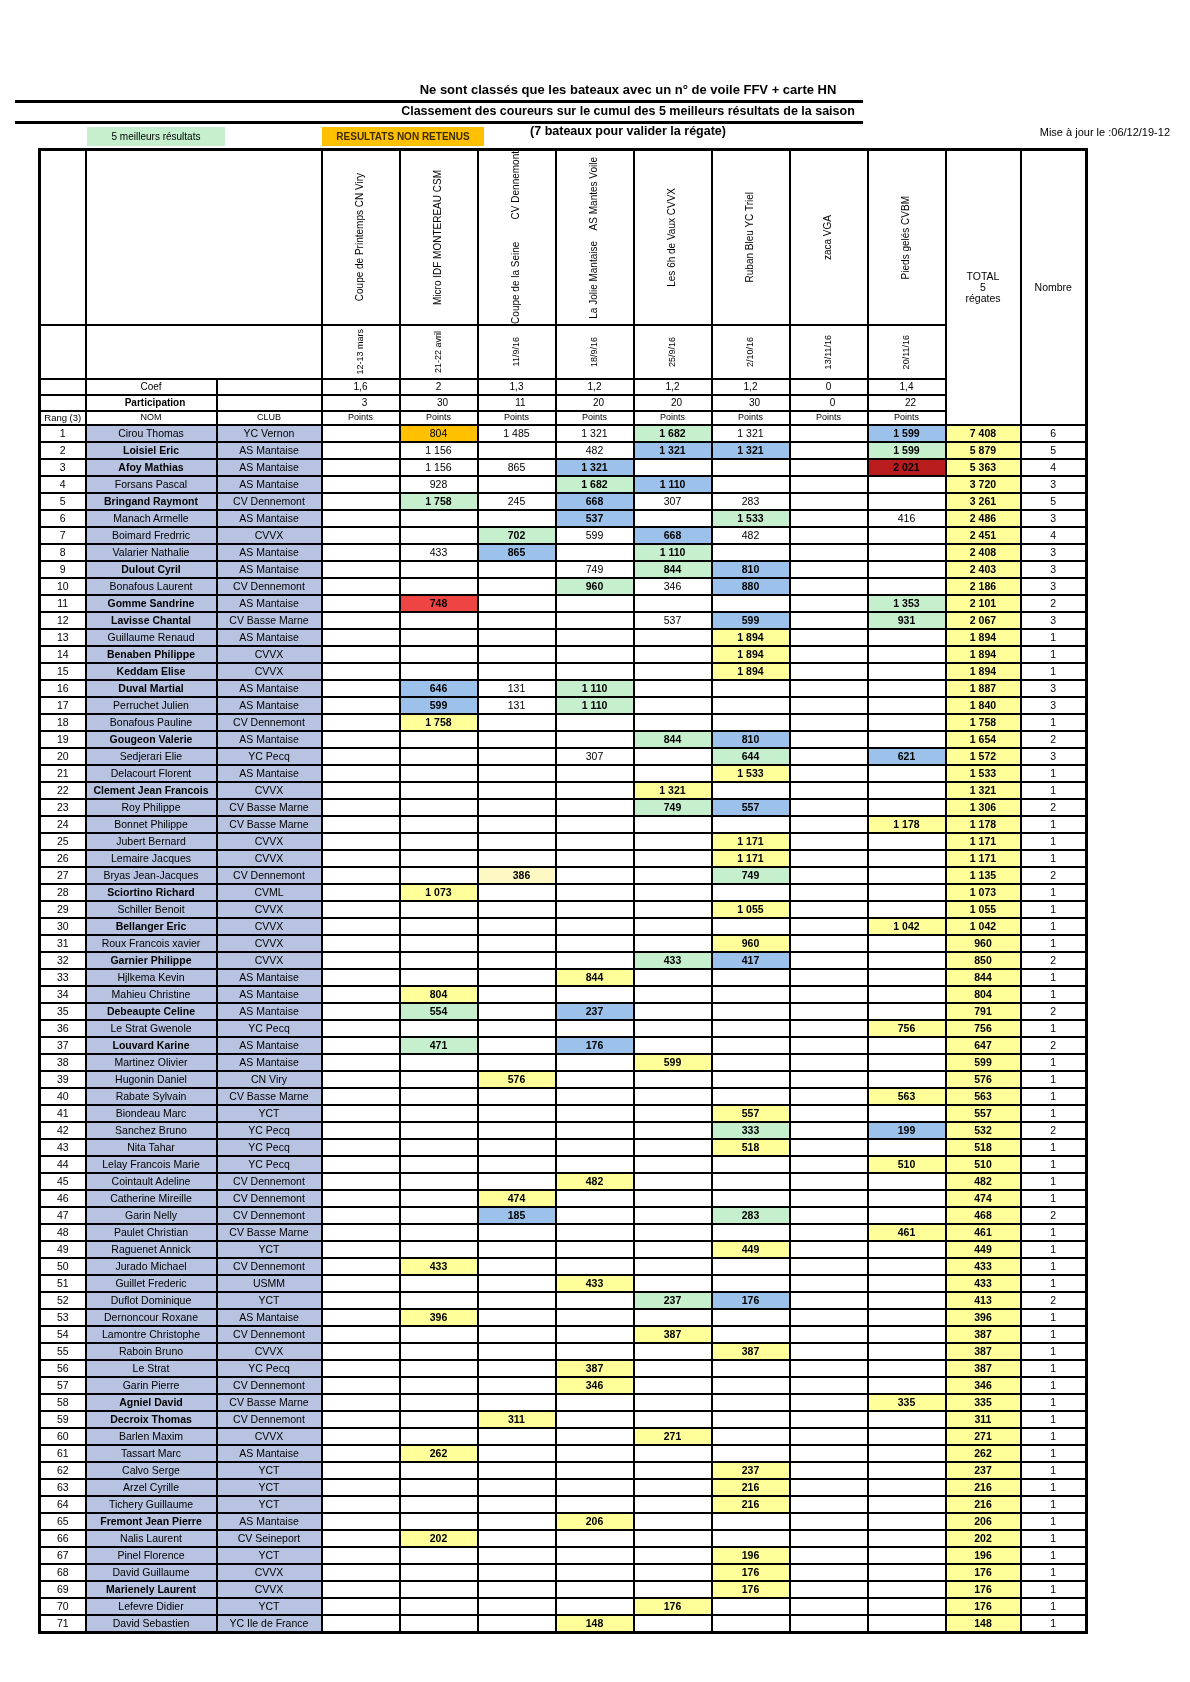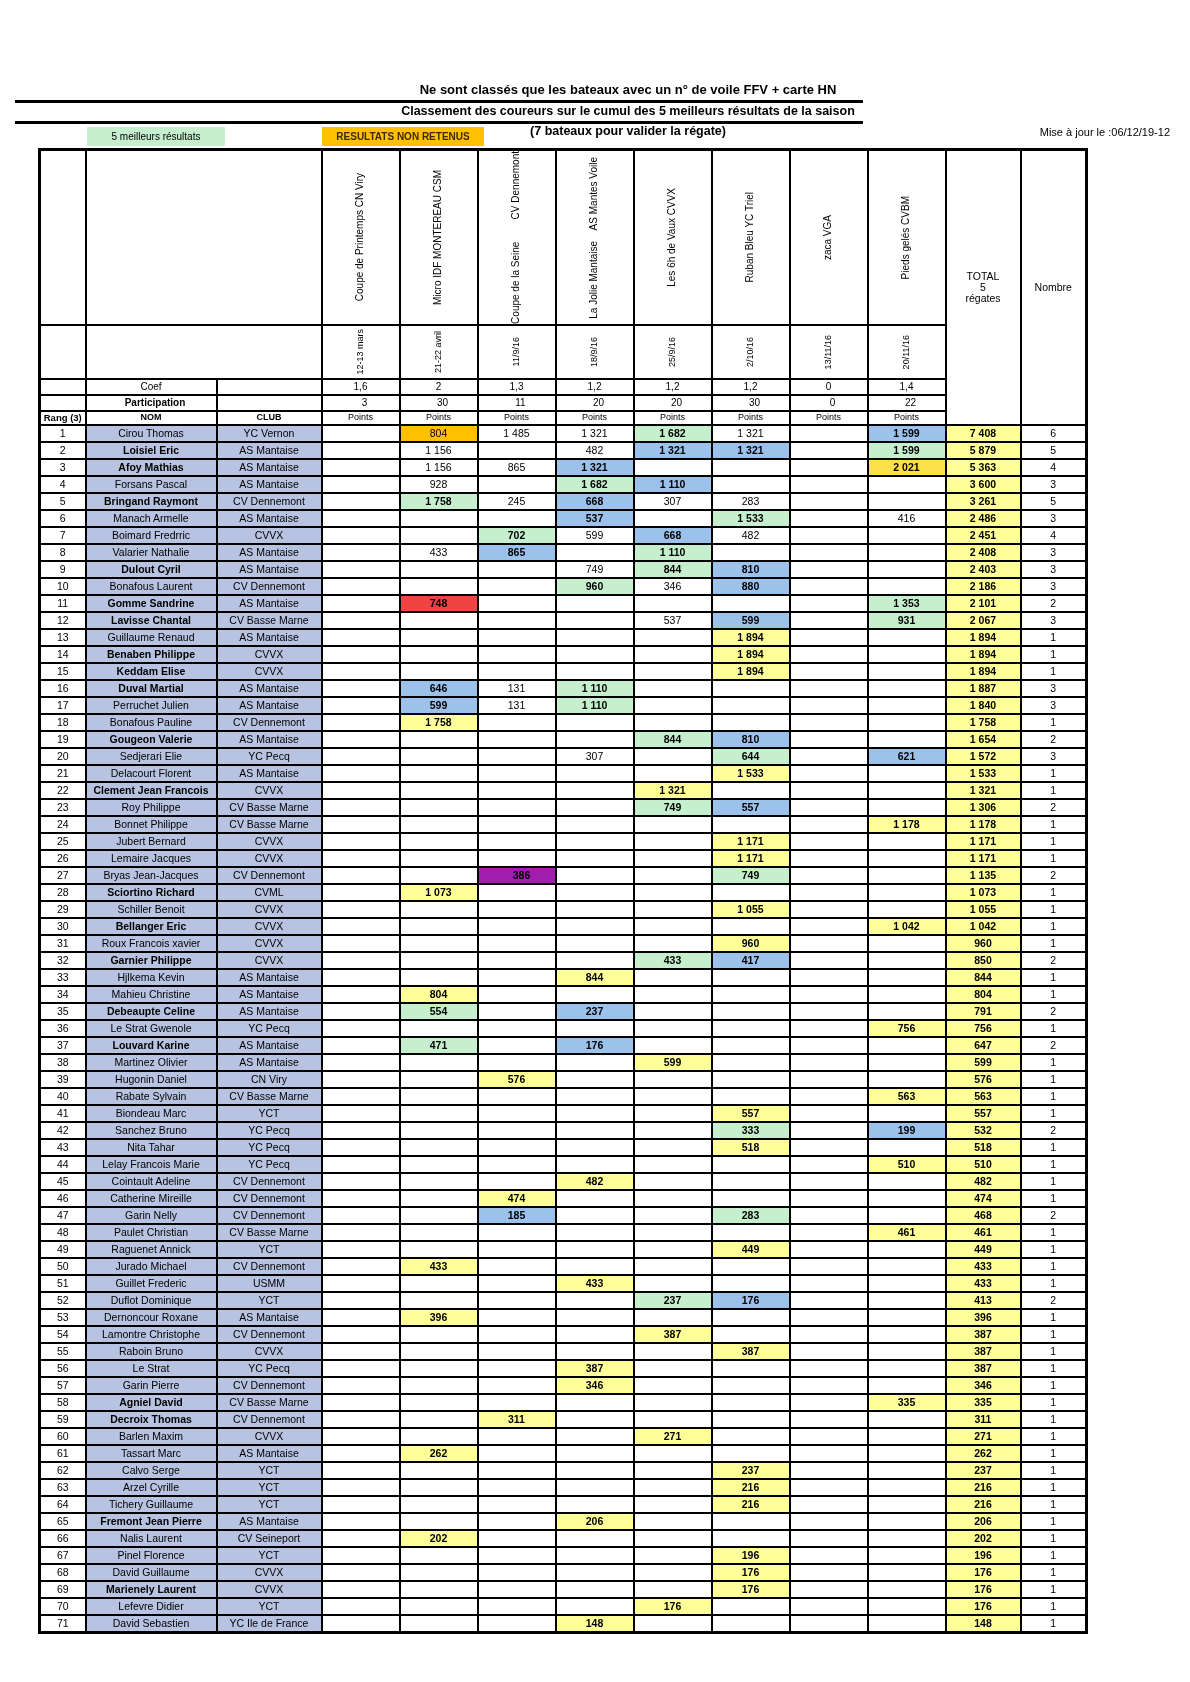--- a/index.html
+++ b/index.html
@@ -27,21 +27,21 @@
                  text-align:center;vertical-align:middle;}
   tr.rA td{height:136px;}
   tr.rB td{height:52px;}
   tr.rC td{height:14px;font-size:10px;}
   tr.rD td{height:14px;font-size:10px;padding-left:8px;}
   tr.rE td{height:12px;font-size:9px;}
   .vert{writing-mode:vertical-rl;transform:rotate(180deg);margin:0 auto;white-space:pre;font-size:10px;}
   .vdate{font-size:9px;}
   td.lbl{font-size:10.5px;}
   td.lblb{font-size:10.5px;font-weight:bold;}
-  td.colhdr{font-weight:bold;font-size:11px;}
+  td.colhdr{font-weight:normal;font-size:11px;}
   td.totalhead{white-space:pre-line;font-size:10px;line-height:1.35;}
   td.nombrehead{vertical-align:bottom;font-size:11px;padding-bottom:3px;}
 
   tbody td{height:15px;}
   td.rk{text-align:right;padding-right:3px;background:#fff;}
   td.nc{background:#b7c3e1;text-align:left;padding-left:3px;border:2px dashed #3a3a3a;}
   td.bold{font-weight:bold;}
   td.pt{background:#fff;}
   td.hl{font-weight:bold;}
   td.tot{background:#ffff99;font-weight:bold;border:2px dashed #000;}
@@ -215,37 +215,37 @@
           <td class="rk">3</td>
           <td class="nc bold">Afoy Mathias</td>
           <td class="nc">AS Mantaise</td>
           <td class="pt"></td>
           <td class="pt">1 156</td>
           <td class="pt">865</td>
           <td class="pt hl" style="background: rgb(156, 194, 236);">1 321</td>
           <td class="pt"></td>
           <td class="pt"></td>
           <td class="pt"></td>
-          <td class="pt hl" style="background: #fde047;">2 021</td>
+          <td class="pt hl" style="background: #b91c1c;">2 021</td>
           <td class="tot">5 363</td>
           <td class="nb">4</td>
         </tr>
         <tr>
           <td class="rk">4</td>
           <td class="nc">Forsans Pascal</td>
           <td class="nc">AS Mantaise</td>
           <td class="pt"></td>
           <td class="pt">928</td>
           <td class="pt"></td>
           <td class="pt hl" style="background: rgb(198, 239, 206);">1 682</td>
           <td class="pt hl" style="background: rgb(156, 194, 236);">1 110</td>
           <td class="pt"></td>
           <td class="pt"></td>
           <td class="pt"></td>
-          <td class="tot">3 600</td>
+          <td class="tot">3 720</td>
           <td class="nb">3</td>
         </tr>
         <tr>
           <td class="rk">5</td>
           <td class="nc bold">Bringand Raymont</td>
           <td class="nc">CV Dennemont</td>
           <td class="pt"></td>
           <td class="pt hl" style="background: rgb(198, 239, 206);">1 758</td>
           <td class="pt">245</td>
           <td class="pt hl" style="background: rgb(156, 194, 236);">668</td>
@@ -570,21 +570,21 @@
           <td class="pt"></td>
           <td class="tot">1 171</td>
           <td class="nb">1</td>
         </tr>
         <tr>
           <td class="rk">27</td>
           <td class="nc">Bryas Jean-Jacques</td>
           <td class="nc">CV Dennemont</td>
           <td class="pt"></td>
           <td class="pt"></td>
-          <td class="pt hl" style="background: #a21caf; padding-left: 10px;">386</td>
+          <td class="pt hl" style="background: #fef9c3; padding-left: 10px;">386</td>
           <td class="pt"></td>
           <td class="pt"></td>
           <td class="pt hl" style="background: rgb(198, 239, 206);">749</td>
           <td class="pt"></td>
           <td class="pt"></td>
           <td class="tot">1 135</td>
           <td class="nb">2</td>
         </tr>
         <tr>
           <td class="rk">28</td>

